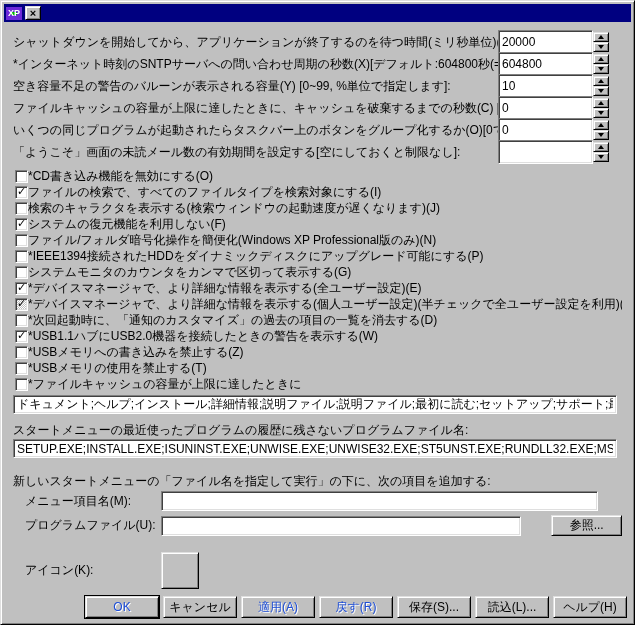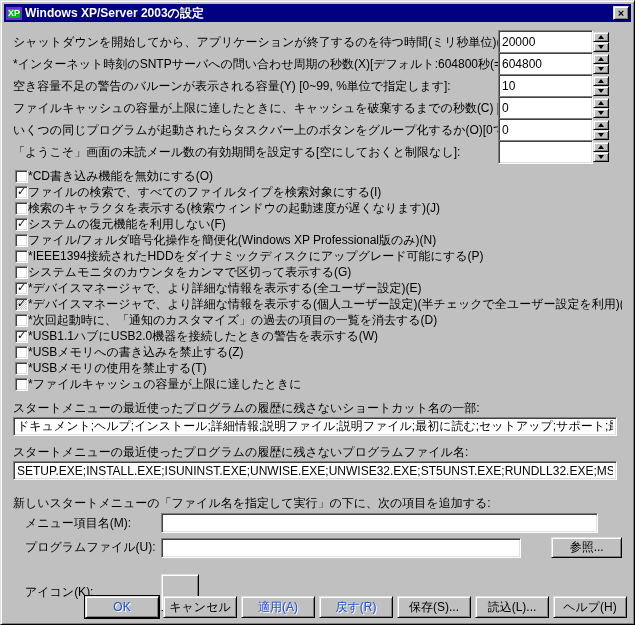--- a/index.html
+++ b/index.html
@@ -12,21 +12,21 @@
     box-shadow: inset 1px 1px 0 #fff, inset -1px -1px 0 #808080;
     overflow:hidden;
   }
   .titlebar {
     margin:3px; height:18px; background:#000080; color:#fff;
     display:flex; align-items:center; padding:0 2px; gap:3px;
   }
   .app-icon {
     width:16px; height:13px; background:#00b800; color:#fff; font-size:9px; font-weight:bold;
     display:flex; align-items:center; justify-content:center;
-    border:2px solid #6d28d9; line-height:1; flex:0 0 auto;
+    border:5px solid #6d28d9; line-height:1; flex:0 0 auto;
   }
   .title-text { flex:1; font-weight:bold; font-size:12px; white-space:nowrap; overflow:hidden; }
   .close-btn {
     width:16px; height:14px; background:#c0c0c0; padding:0;
     border:1px solid; border-color:#dfdfdf #000 #000 #dfdfdf;
     box-shadow: inset 1px 1px 0 #fff, inset -1px -1px 0 #808080;
     display:flex; align-items:center; justify-content:center;
     font-weight:bold; font-size:11px; line-height:1; cursor:default;
   }
 
@@ -102,21 +102,20 @@
   .btn.disabled { color:#1d4ed8; text-shadow:1px 1px 0 #fff; }
   .btn.default { outline:1px solid #000; }
 </style>
 </head>
 <body>
 
 <div class="window">
 
   <div class="titlebar">
     <span class="app-icon">XP</span>
-    <span class="title-text">Windows XP/Server 2003の設定</span>
     <button class="close-btn">
         <span>×</span>
       </button>
   </div>
 
   <div class="content">
 
     
     <div class="spin-row">
       <span class="lbl">シャットダウンを開始してから、アプリケーションが終了するのを待つ時間(ミリ秒単位)(B):</span>
@@ -245,21 +244,20 @@
         <span class="cb sunken unchecked"></span>
         <span class="lbl">*USBメモリの使用を禁止する(T)</span>
       </div>
       <div class="cb-row">
         <span class="cb sunken unchecked"></span>
         <span class="lbl">*ファイルキャッシュの容量が上限に達したときに</span>
       </div>
     </div>
 
     
-    <div class="sec-label">スタートメニューの最近使ったプログラムの履歴に残さないショートカット名の一部:</div>
     <input class="wide sunken" value="ドキュメント;ヘルプ;インストール;詳細情報;説明ファイル;説明ファイル;最初に読む;セットアップ;サポート;最新情報;削" style="">
 
     <div class="sec-label">スタートメニューの最近使ったプログラムの履歴に残さないプログラムファイル名:</div>
     <input class="wide sunken" value="SETUP.EXE;INSTALL.EXE;ISUNINST.EXE;UNWISE.EXE;UNWISE32.EXE;ST5UNST.EXE;RUNDLL32.EXE;MSOOBE.EX" style="">
 
     
     <div class="run-heading">新しいスタートメニューの「ファイル名を指定して実行」の下に、次の項目を追加する:</div>
 
     <div class="form-row">
       <span class="form-lbl">メニュー項目名(M):</span>

